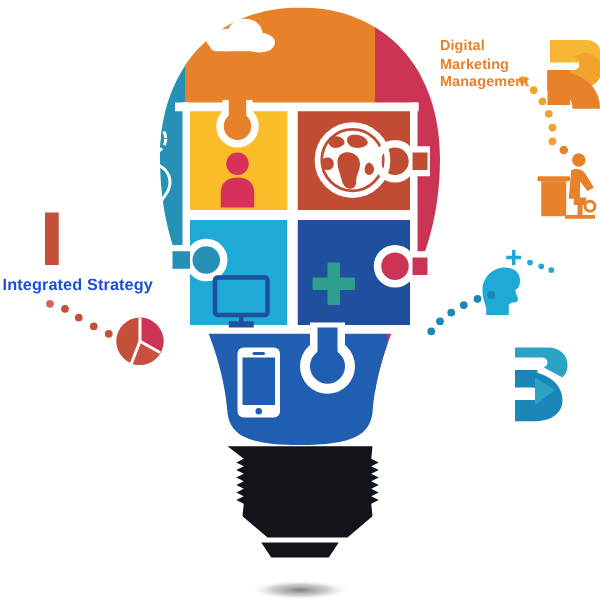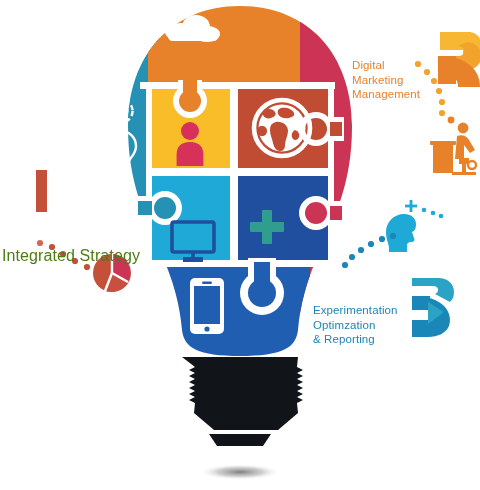--- a/index.html
+++ b/index.html
@@ -24,42 +24,41 @@
   .svg-layer {
     position: absolute;
     left: 0;
     top: 0;
     width: 480px;
     height: 490px;
   }
   .label-block {
     position: absolute;
     font-family: "Liberation Sans", sans-serif;
-    font-weight: normal;
+    font-weight: bold;
     font-size: 11.5px;
     line-height: 14.5px;
     letter-spacing: 0.1px;
     white-space: pre;
-    margin-top: 28px;
   }
   #label-digital-marketing {
     left: 352px;
     top: 30px;
     color: #e8822a;
   }
   #label-experimentation {
     left: 313px;
     top: 275px;
     color: #1b86b8;
   }
   #label-integrated-strategy {
     left: 2px;
     top: 221px;
-    color: #4d7c0f;
-    font-size: 16px;
+    color: #1d4ed8;
+    font-size: 13px;
   }
   .creative-text {
     position: absolute;
     left: 153px;
     top: 47px;
     width: 90px;
     color: #ffffff;
     font-family: "Liberation Sans", sans-serif;
     font-weight: bold;
     font-size: 13.5px;
@@ -332,19 +331,16 @@
       <circle cx="393" cy="236" r="3.1"></circle>
     </g>
 
   </svg>
 
 
   <div class="label-block" id="label-digital-marketing">Digital
 Marketing
 Management</div>
 
-  <div class="label-block" id="label-experimentation">Experimentation
-Optimzation
-&amp; Reporting</div>
 
   <div class="label-block" id="label-integrated-strategy">Integrated Strategy</div>
 
 </div>
 
 </body></html>

